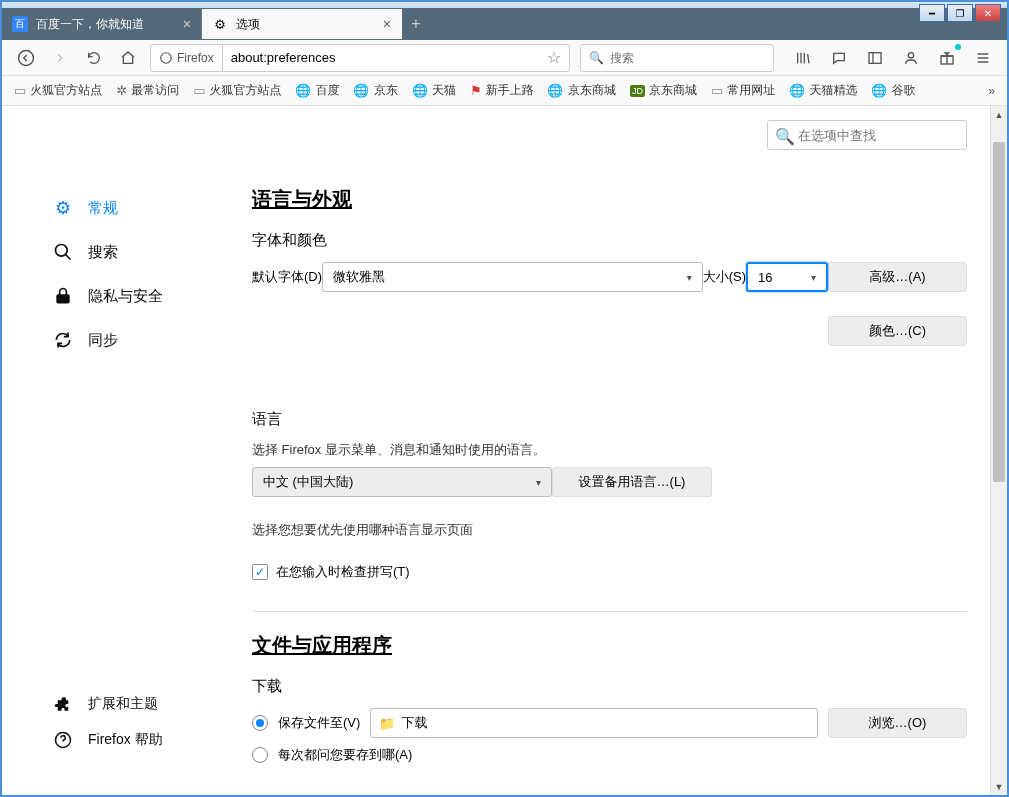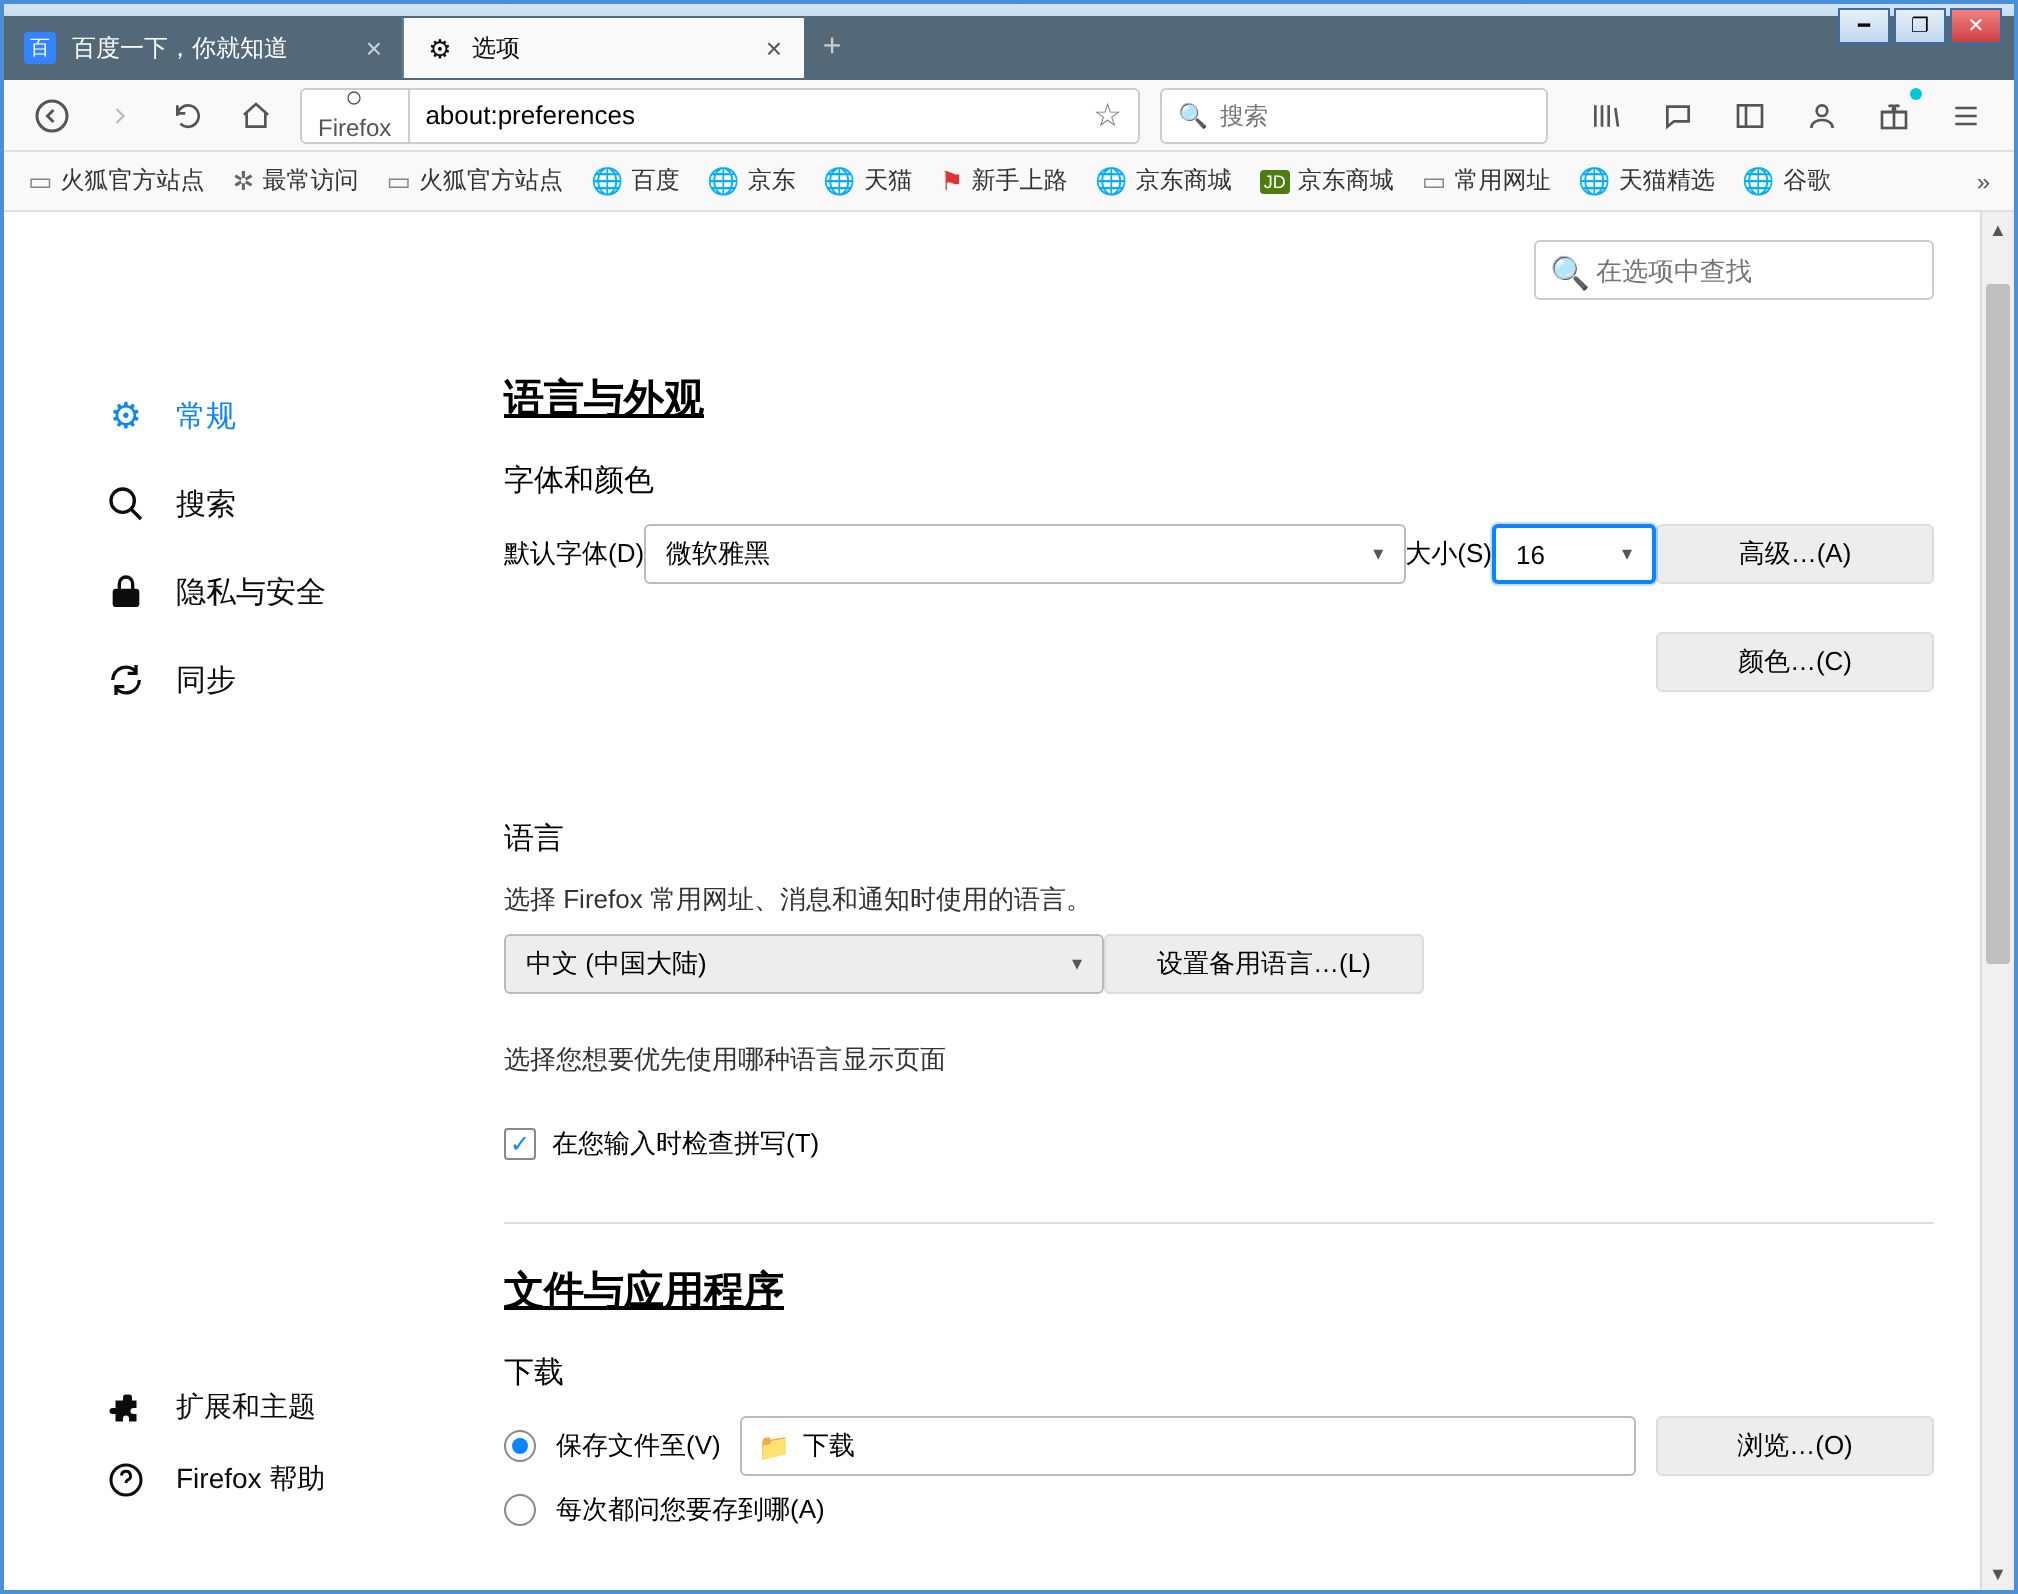--- a/index.html
+++ b/index.html
@@ -20,21 +20,21 @@
 .tab.active { background: #f9f9fa; color: #0c0c0d; }
 .tab-icon { width: 16px; height: 16px; margin-right: 8px; display: flex; align-items: center; justify-content: center; font-size: 13px; }
 .tab-close { margin-left: auto; opacity: 0.7; font-size: 14px; }
 .newtab-btn { width: 28px; height: 28px; display: flex; align-items: center; justify-content: center; color: #ccc; font-size: 16px; cursor: pointer; }
 
 
 .navbar { height: 36px; background: #f9f9fa; display: flex; align-items: center; padding: 0 12px; gap: 10px; border-bottom: 1px solid #e0e0e0; }
 .nav-icon { width: 24px; height: 24px; display: flex; align-items: center; justify-content: center; color: #555; cursor: pointer; }
 .nav-icon.disabled { color: #bbb; }
 .urlbar-container { flex: 0 0 420px; display: flex; align-items: center; border: 1px solid #ccc; border-radius: 3px; height: 28px; background: #fff; }
-.urlbar-identity { display: flex; align-items: center; padding: 0 8px; border-right: 1px solid #ccc; height: 100%; color: #555; font-size: 12px; gap: 4px; flex-direction: column; }
+.urlbar-identity { display: flex; align-items: center; padding: 0 8px; border-right: 1px solid #ccc; height: 100%; color: #555; font-size: 12px; gap: 4px; }
 .urlbar { flex: 1; border: none; outline: none; font-size: 13px; padding: 0 8px; }
 .urlbar-star { padding: 0 8px; color: #777; }
 .searchbar { flex: 0 0 140px; display: flex; align-items: center; border: 1px solid #ccc; border-radius: 3px; height: 28px; background: #fff; padding: 0 8px; gap: 6px; color: #999; font-size: 12px; }
 .searchbar input { border: none; outline: none; flex: 1; font-size: 12px; }
 .right-icons { display: flex; gap: 12px; margin-left: auto; }
 
 
 .bookmarkbar { height: 30px; background: #f9f9fa; display: flex; align-items: center; padding: 0 12px; gap: 14px; border-bottom: 1px solid #e0e0e0; font-size: 12px; }
 .bm-item { display: flex; align-items: center; gap: 4px; color: #333; cursor: pointer; white-space: nowrap; }
 .bm-icon { font-size: 13px; color: #666; }
@@ -317,21 +317,21 @@
         </div>
       </div>
       <div class="field-row" style="justify-content:flex-end;">
         <div class="action-btn">
             <span>颜色…(C)</span>
           </div>
       </div>
 
       <div style="height:30px;"></div>
       <div class="subsection-title">语言</div>
-      <div class="desc-text">选择 Firefox 常用网址、消息和通知时使用的语言。</div>
+      <div class="desc-text">选择 Firefox 显示菜单、消息和通知时使用的语言。</div>
       <div class="field-row">
         <div class="select-box" style="width:300px;background:#ededed;">
           <span>中文 (中国大陆)</span>
           <span class="caret">▾</span>
         </div>
         <div class="action-btn" style="width:160px;">
             <span>设置备用语言…(L)</span>
           </div>
       </div>
       <div class="field-row">

